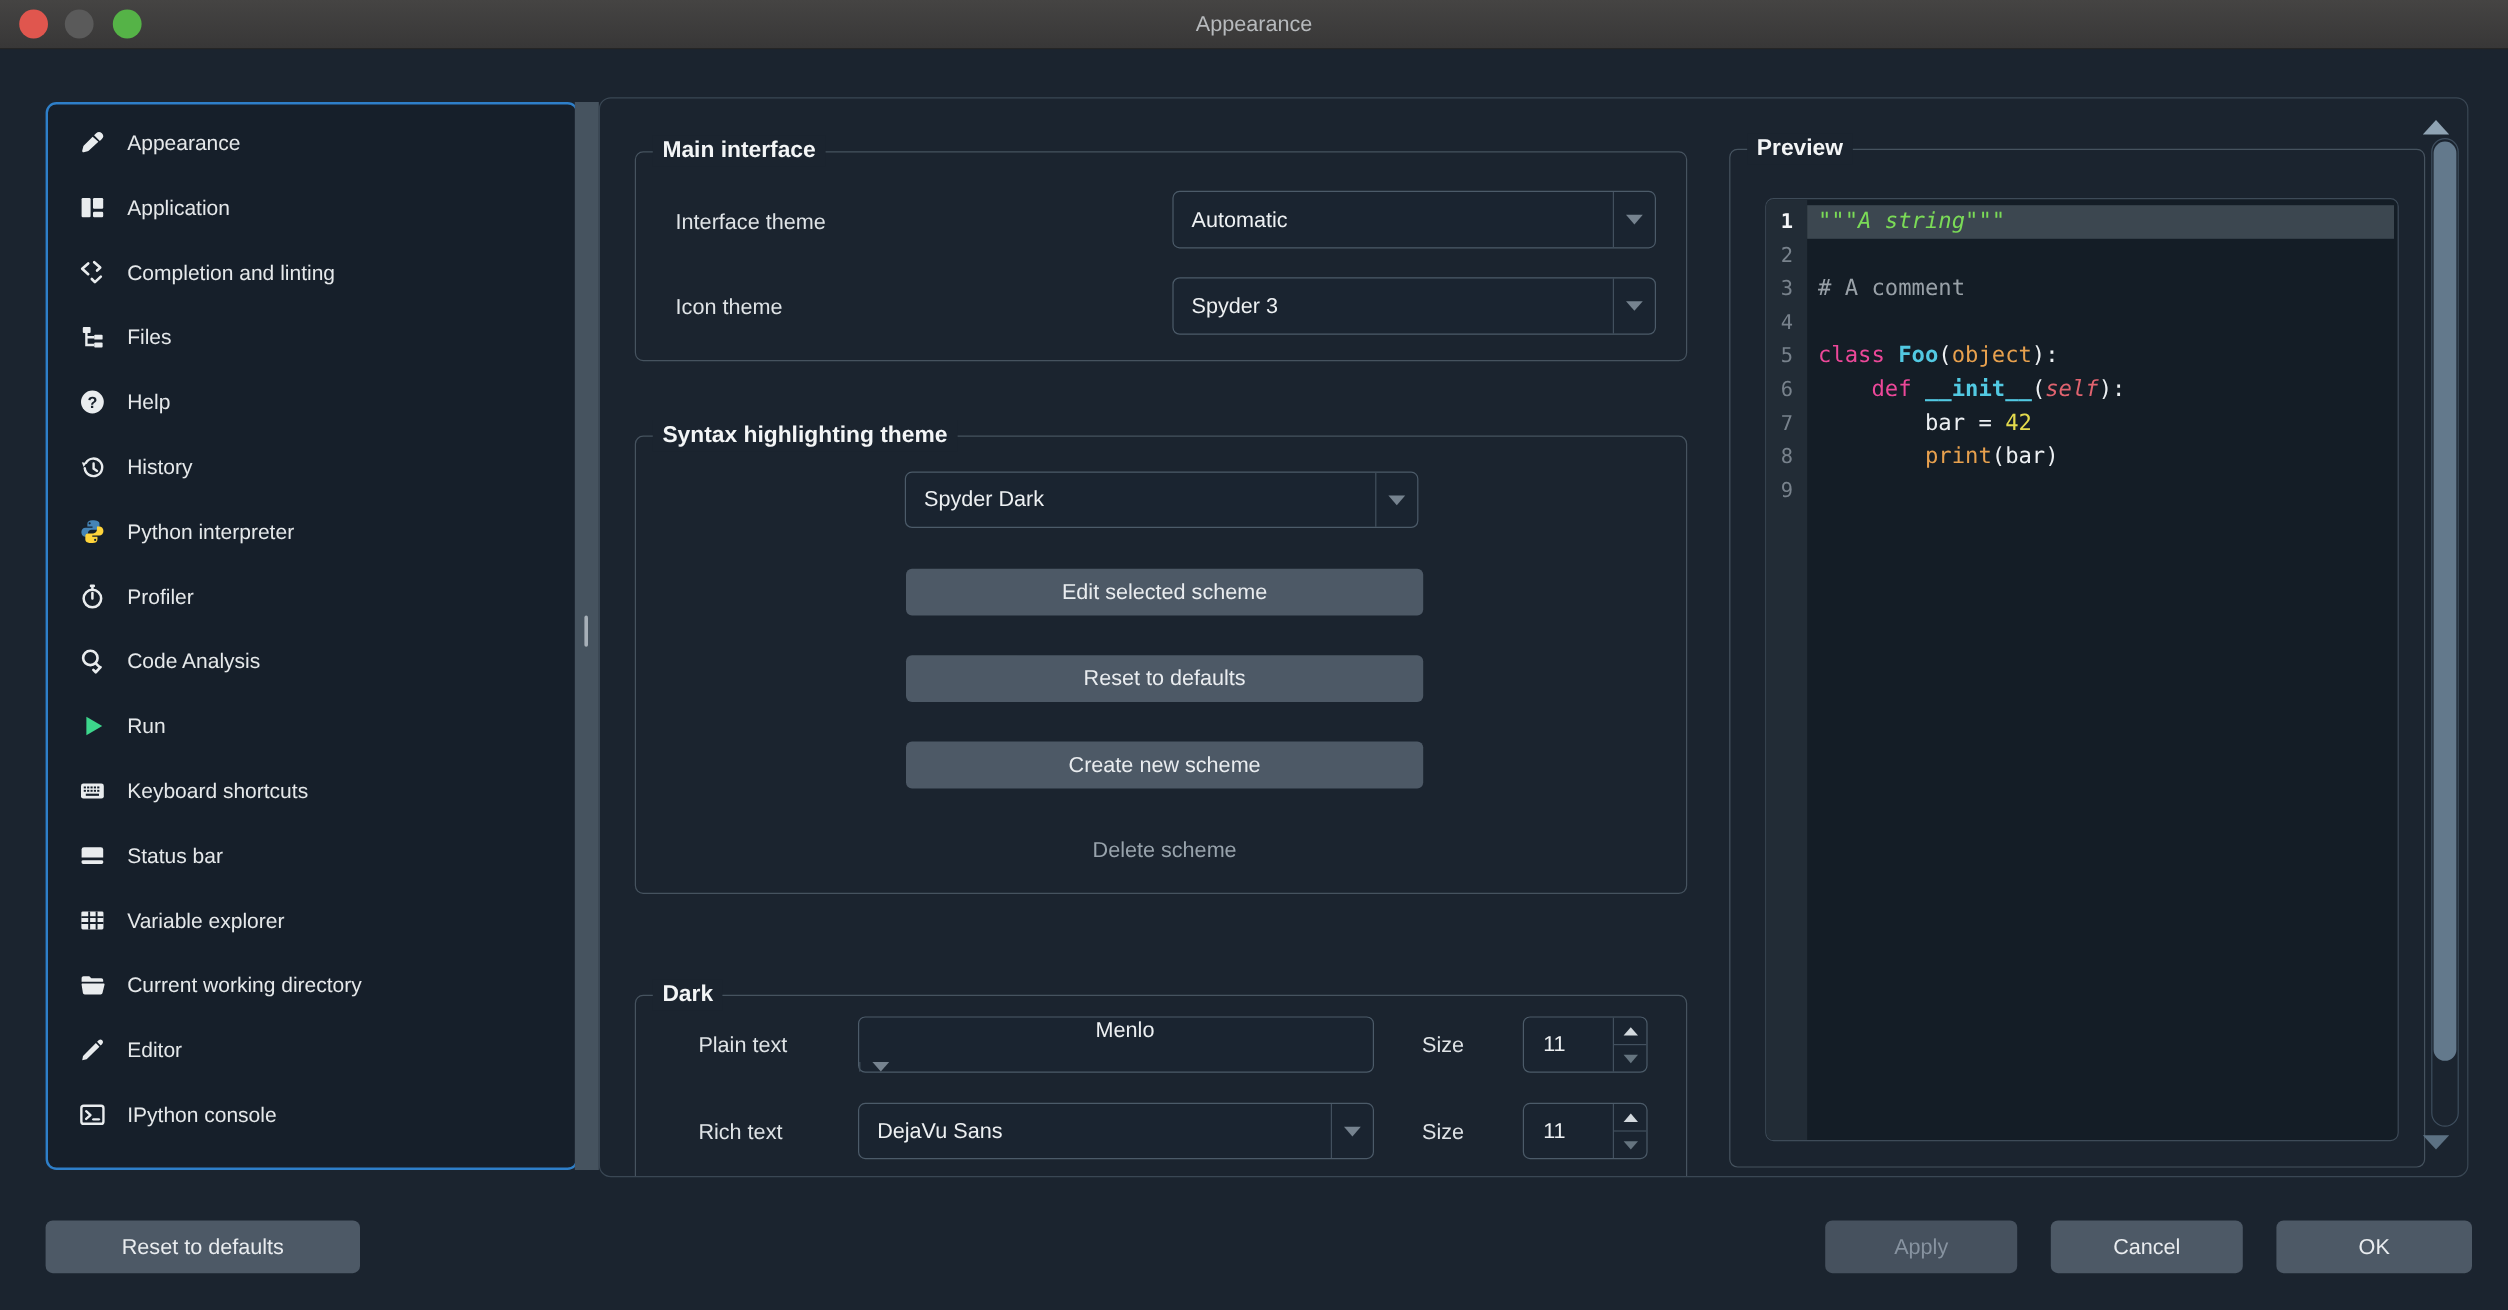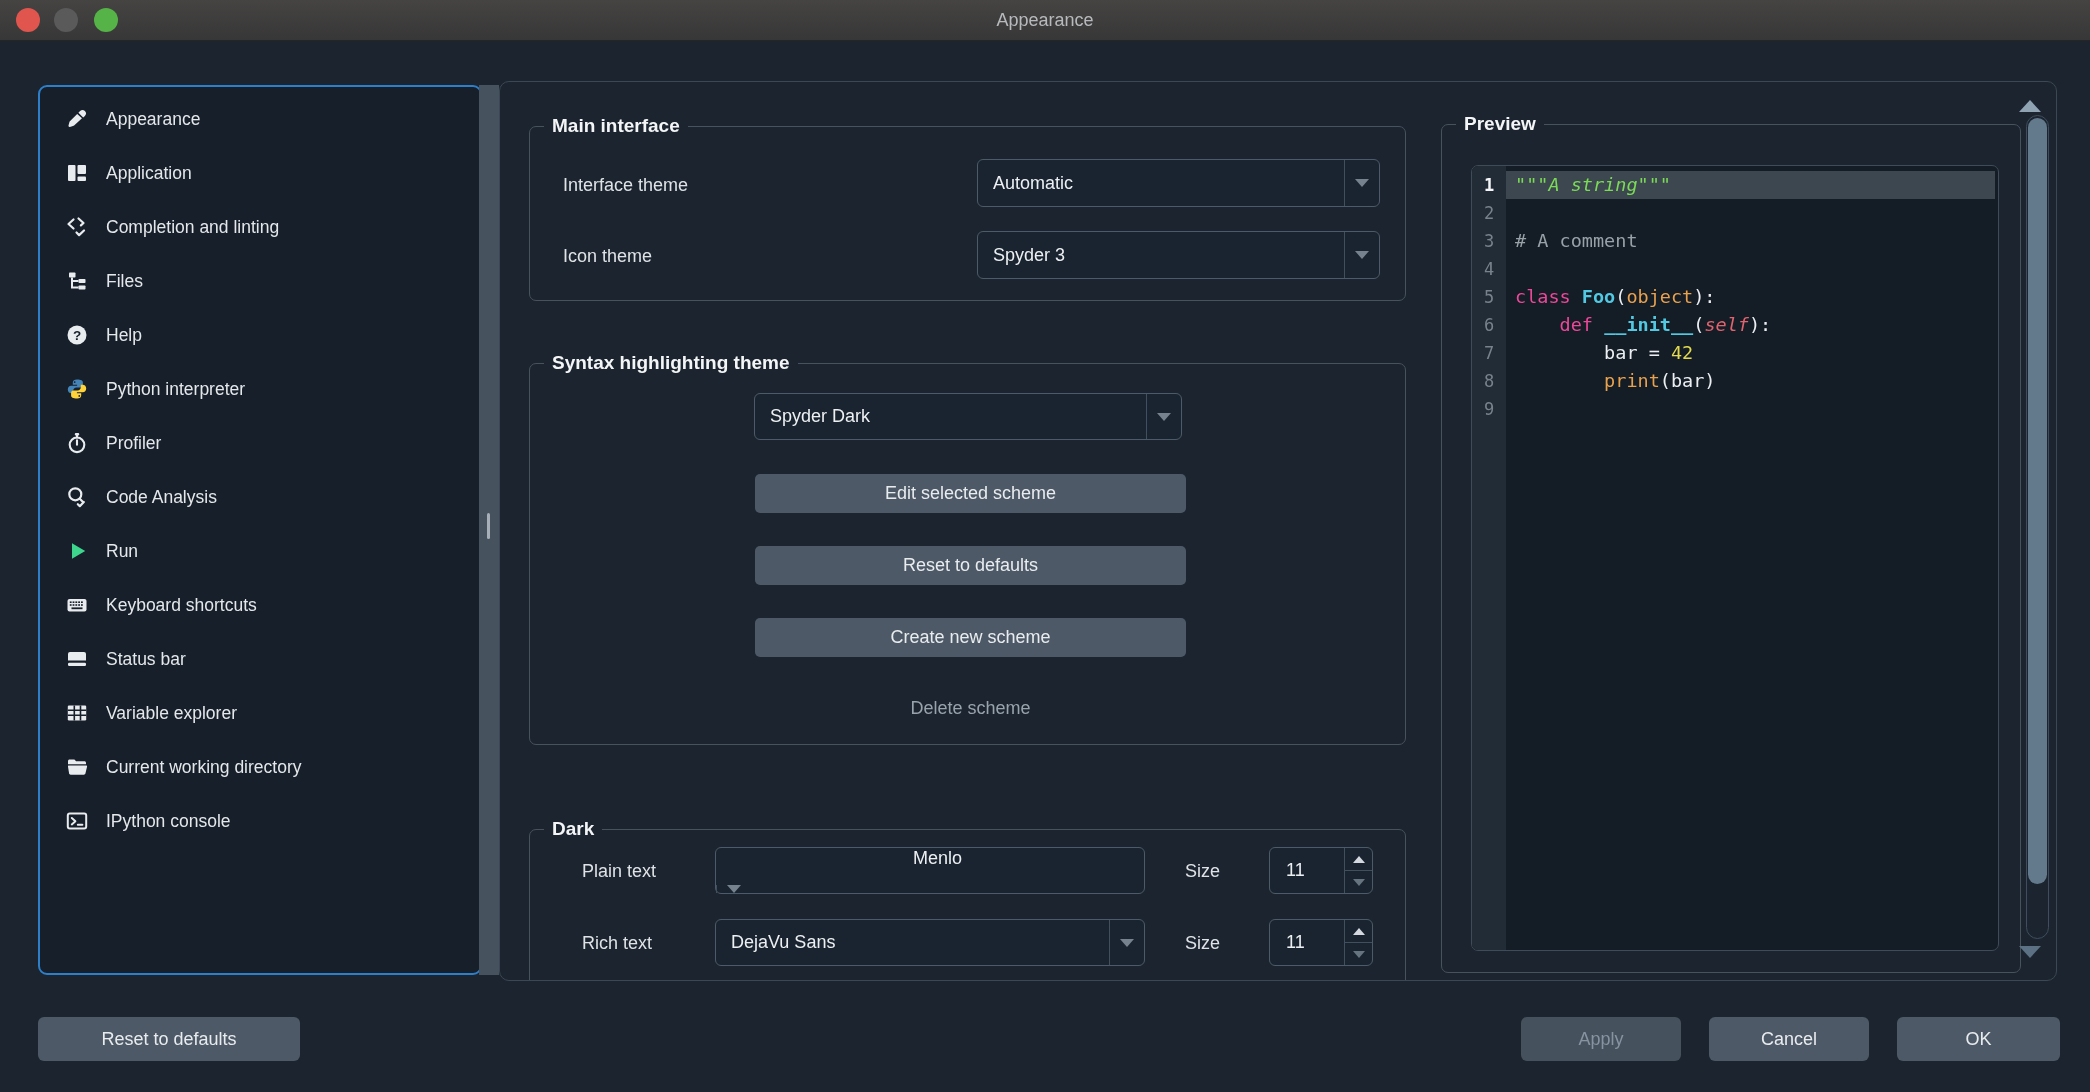--- a/index.html
+++ b/index.html
@@ -145,20 +145,32 @@
         <svg viewBox="0 0 24 24">
           <circle fill="#E9ECEE" cx="12" cy="12" r="9.5"></circle>
           <text x="12" y="17" font-size="13.5" font-weight="bold" text-anchor="middle" fill="#161F2A" font-family="Liberation Sans,sans-serif">?</text>
         </svg>
       </span>
       <span>Help</span>
     </div>
     <div class="side-item">
       <span class="icn">
         <svg viewBox="0 0 24 24">
+          <g fill="none" stroke="#E9ECEE" stroke-width="2" stroke-linecap="round">
+            <path d="M5.6 13.2a7.3 7.3 0 1 0 1-4.5"></path>
+            <path d="M13 9.3v4.2l2.9 1.9"></path>
+          </g>
+          <path fill="#E9ECEE" d="m3.2 8.2 3.9.6-2.4 3.3z"></path>
+        </svg>
+      </span>
+      <span>History</span>
+    </div>
+    <div class="side-item">
+      <span class="icn">
+        <svg viewBox="0 0 24 24">
           <path fill="#4584B6" d="M11.9 2.5c-2.6 0-4.1 1.1-4.1 3v2.2h4.3v1H6.3c-2.1 0-3.5 1.6-3.5 3.8 0 2.2 1.4 3.8 3.5 3.8h1.9v-2.6c0-1.8 1.4-3.2 3.2-3.2h4.2c1.5 0 2.3-1 2.3-2.3V5.5c0-2-1.7-3-6-3zM9.7 4.2a.9.9 0 1 1 0 1.8.9.9 0 0 1 0-1.8z"></path>
           <path fill="#FFD43B" d="M12.1 21.5c2.6 0 4.1-1.1 4.1-3v-2.2h-4.3v-1h5.8c2.1 0 3.5-1.6 3.5-3.8 0-2.2-1.4-3.8-3.5-3.8h-1.9v2.6c0 1.8-1.4 3.2-3.2 3.2H8.4c-1.5 0-2.3 1-2.3 2.3v2.7c0 2 1.7 3 6 3zm2.2-1.7a.9.9 0 1 1 0-1.8.9.9 0 0 1 0 1.8z"></path>
         </svg>
       </span>
       <span>Python interpreter</span>
     </div>
     <div class="side-item">
       <span class="icn">
         <svg viewBox="0 0 24 24">
           <rect fill="#E9ECEE" x="9.8" y="2" width="4.4" height="2.4" rx="1"></rect>
@@ -232,20 +244,28 @@
       <span>Variable explorer</span>
     </div>
     <div class="side-item">
       <span class="icn">
         <svg viewBox="0 0 24 24">
           <path fill="#E9ECEE" d="M3 6.2c0-.9.7-1.6 1.6-1.6h4.8l1.7 1.7h8.3c.9 0 1.6.7 1.6 1.6v1.3H3z"></path>
           <path fill="#E9ECEE" d="M3.4 10.6h17.9c.5 0 .9.5.8 1l-1.7 6.9c-.2.7-.8 1.2-1.5 1.2H5.6c-.7 0-1.4-.5-1.5-1.2L3 11.7c-.1-.6.3-1.1.4-1.1z"></path>
         </svg>
       </span>
       <span>Current working directory</span>
+    </div>
+    <div class="side-item">
+      <span class="icn">
+        <svg viewBox="0 0 24 24">
+          <path fill="#E9ECEE" d="M4.2 16.9 14.9 6.2l3 3L7.2 19.8l-3.7.8zM15.9 5.2l1.3-1.3a2.1 2.1 0 0 1 3 3l-1.3 1.3z"></path>
+        </svg>
+      </span>
+      <span>Editor</span>
     </div>
     <div class="side-item">
       <span class="icn">
         <svg viewBox="0 0 24 24">
           <rect fill="none" stroke="#E9ECEE" stroke-width="2" x="2.8" y="4.5" width="18.4" height="15" rx="2"></rect>
           <g fill="none" stroke="#E9ECEE" stroke-width="2" stroke-linecap="round" stroke-linejoin="round">
             <path d="m6.8 9 3.6 3.2-3.6 3.2"></path>
             <path d="M12.8 15.8h4.6"></path>
           </g>
         </svg>

